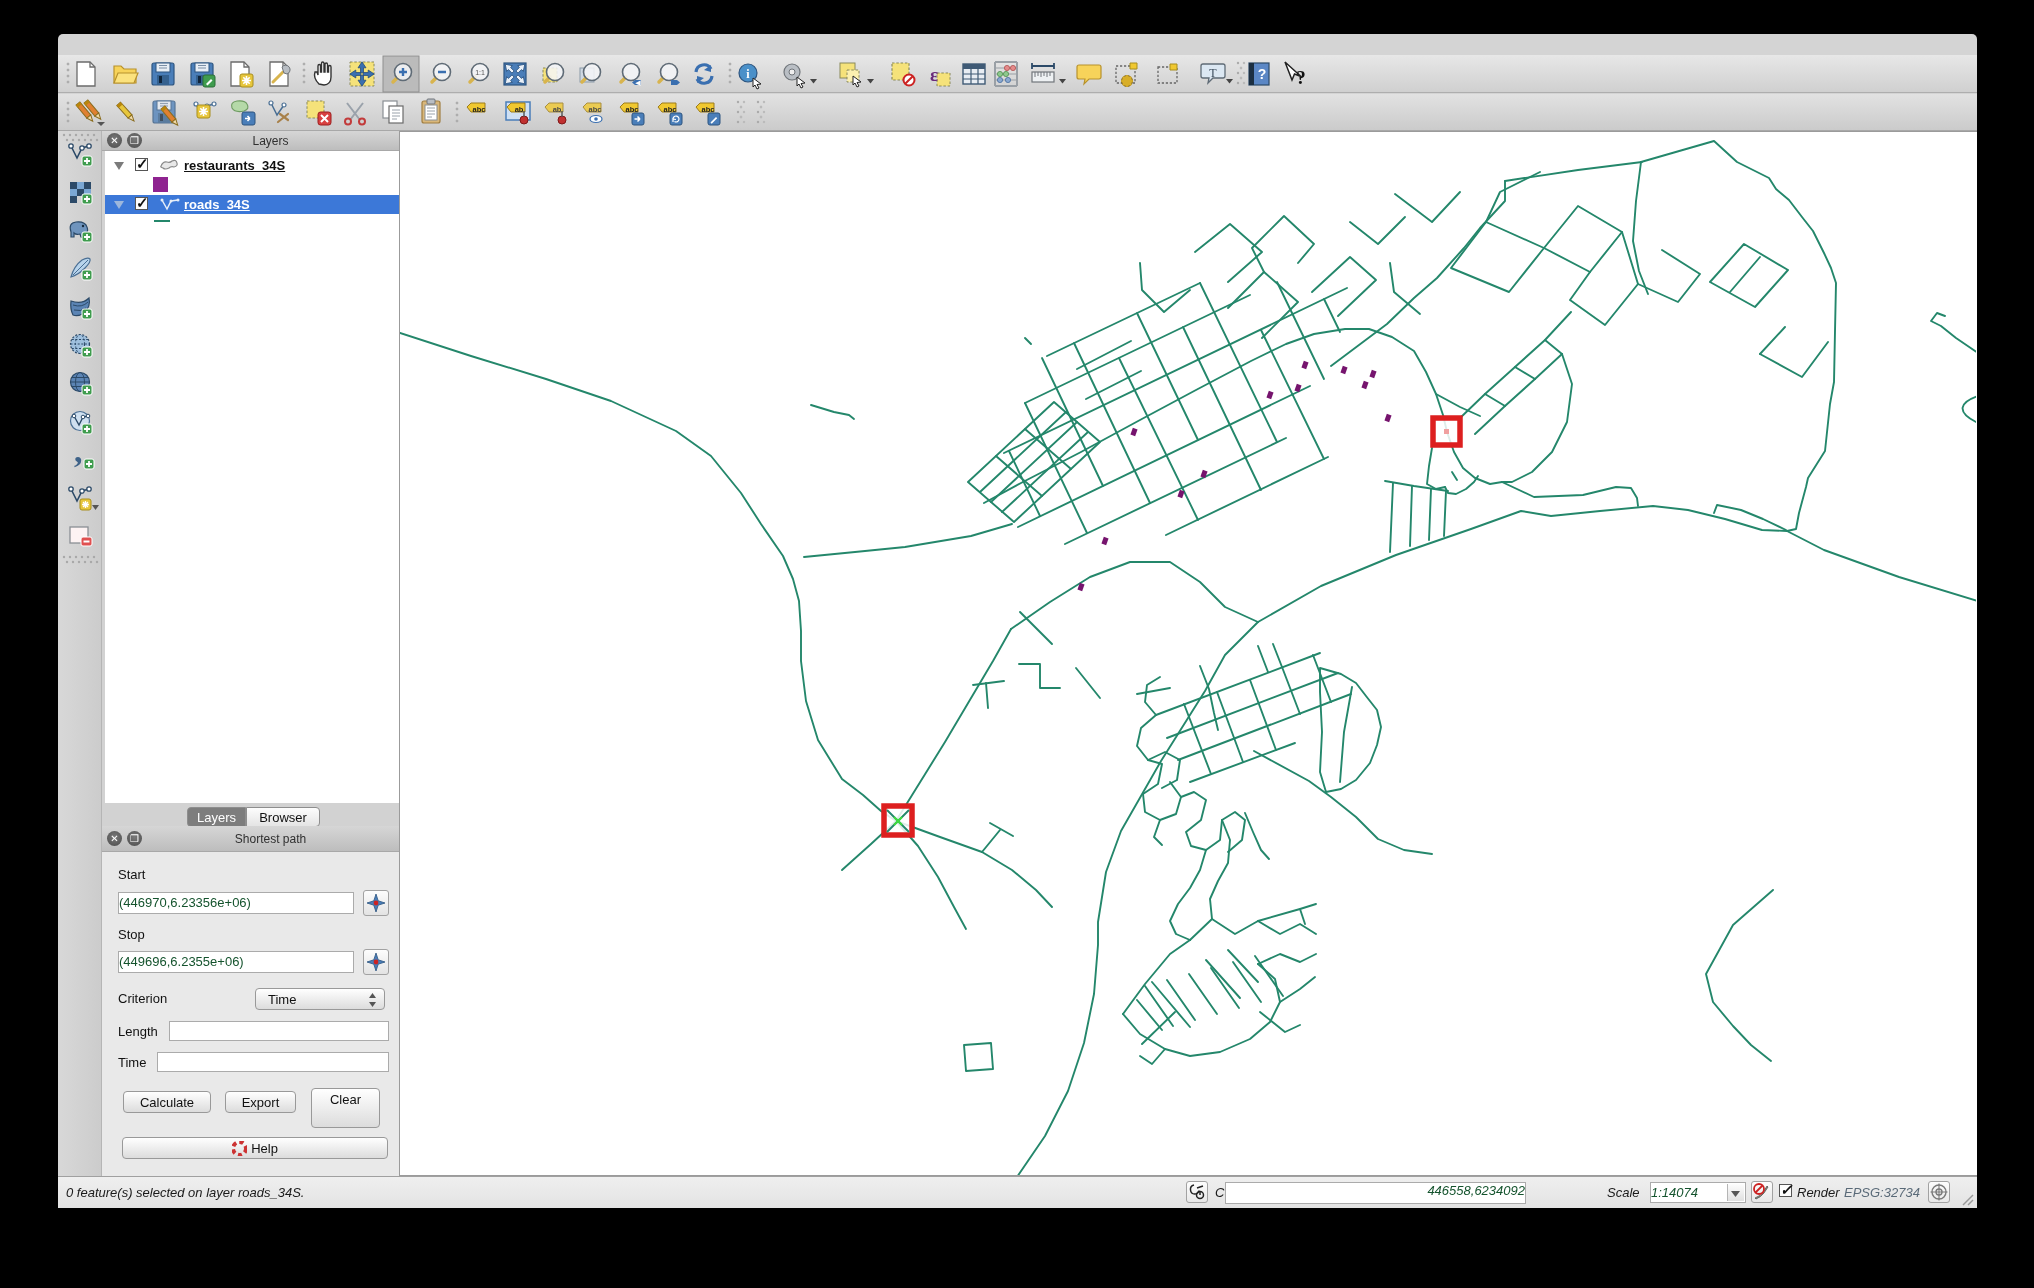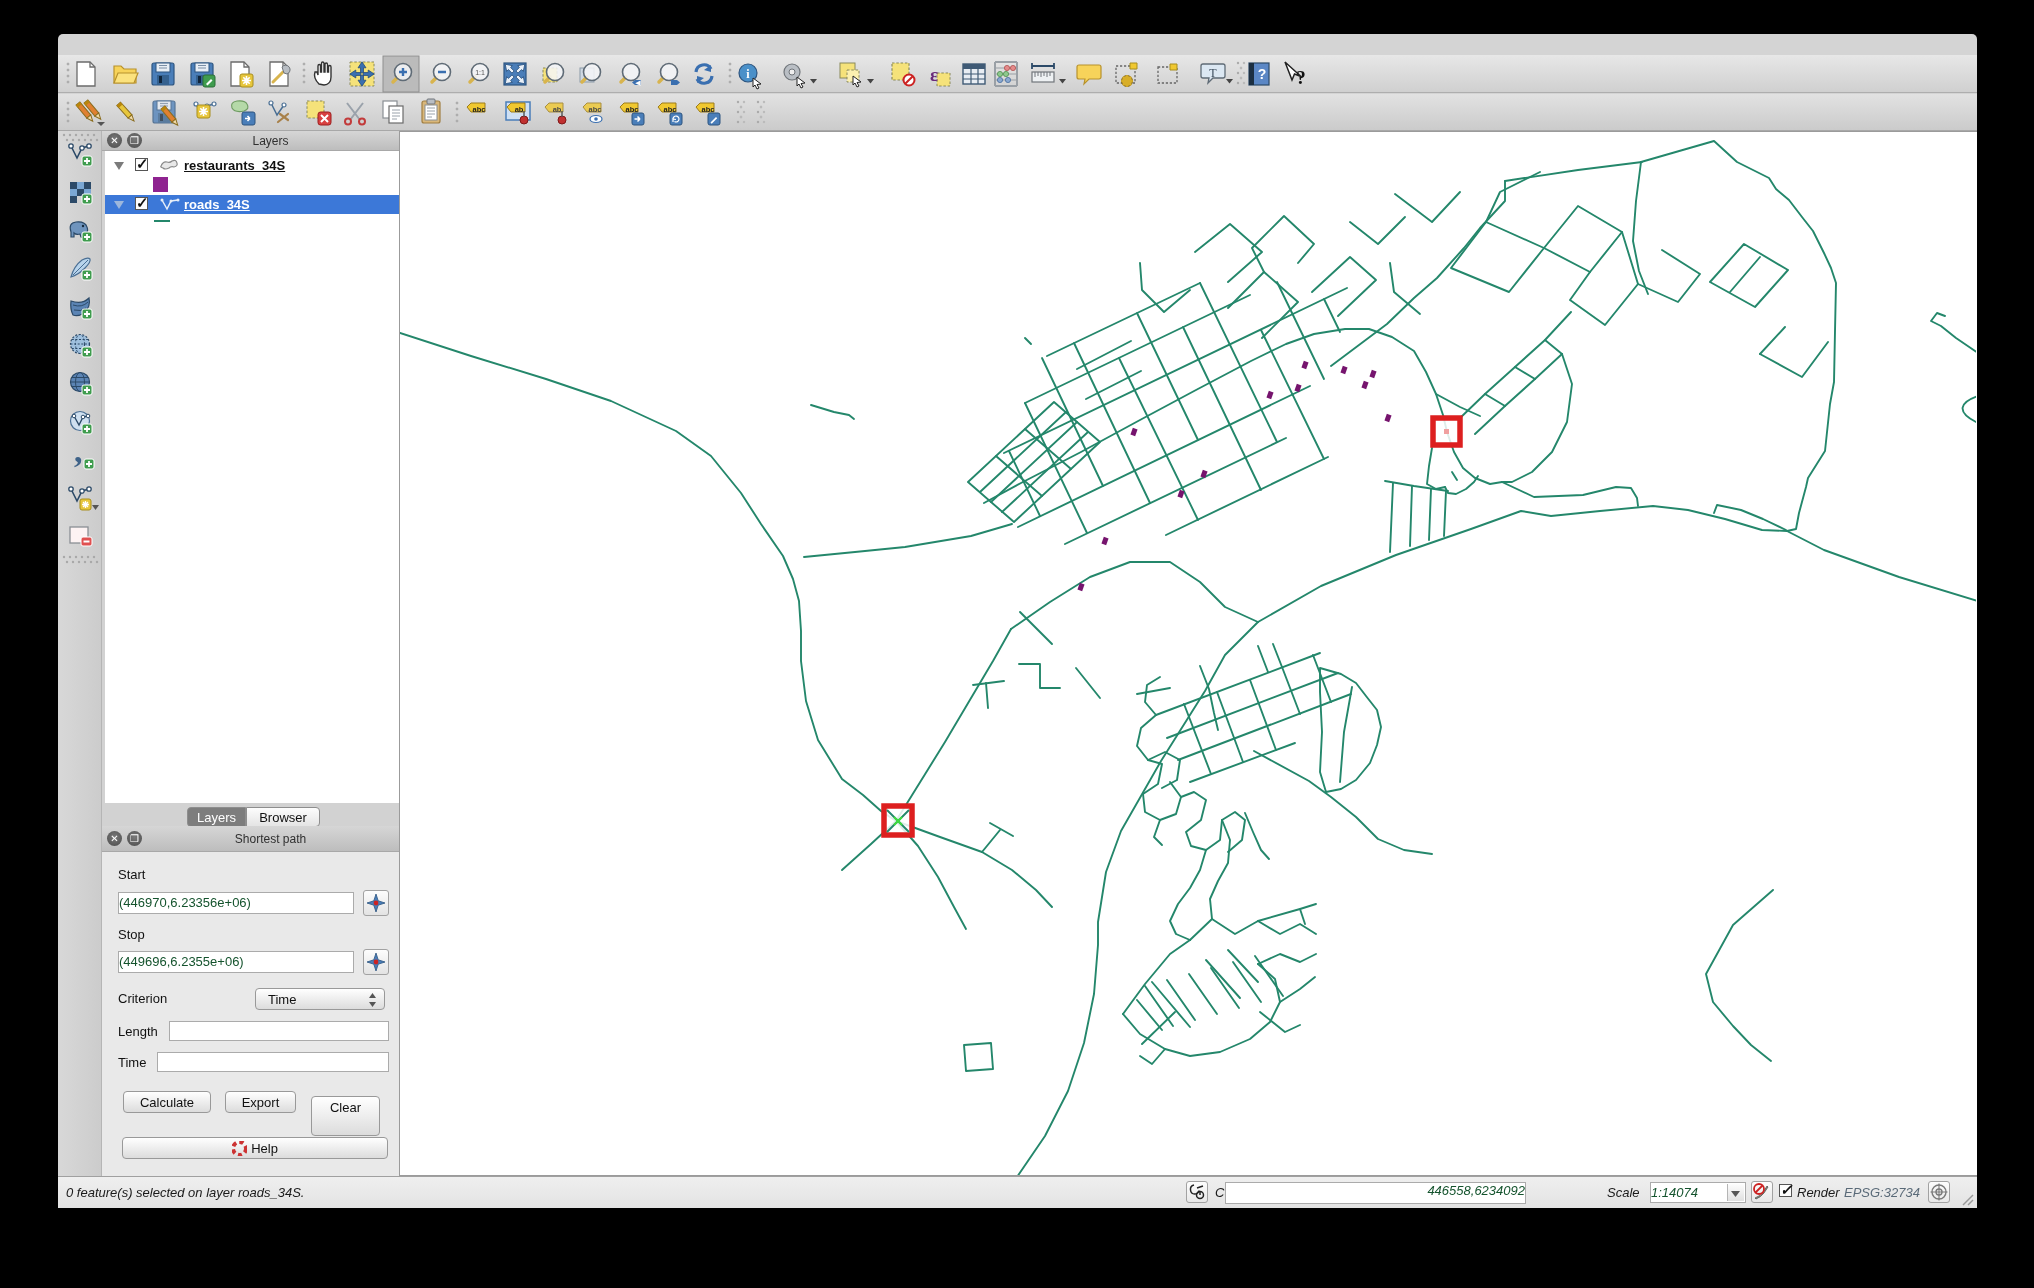--- a/index.html
+++ b/index.html
@@ -605,21 +605,21 @@
       <div class="btn" style="left:153px;top:136px;width:130px;height:22px;line-height:21px;text-align:left;padding-left:12px;">Time<svg width="11" height="16" style="position:absolute;right:6px;top:3px;">
             <path d="M5.5,1 L9,6 L2,6 Z" fill="#555"></path>
             <path d="M5.5,15 L9,10 L2,10 Z" fill="#555"></path>
           </svg></div>
       <div style="position:absolute;left:16px;top:172px;">Length</div>
       <div class="inp" style="left:67px;top:169px;width:220px;height:20px;"></div>
       <div style="position:absolute;left:16px;top:203px;">Time</div>
       <div class="inp" style="left:55px;top:200px;width:232px;height:20px;"></div>
       <div class="btn" style="left:21px;top:239px;width:88px;height:22px;line-height:21px;">Calculate</div>
       <div class="btn" style="left:123px;top:239px;width:71px;height:22px;line-height:21px;">Export</div>
-      <div class="btn" style="left:209px;top:244px;width:69px;height:40px;line-height:21px;">Clear</div>
+      <div class="btn" style="left:209px;top:236px;width:69px;height:40px;line-height:21px;">Clear</div>
       <div class="btn" style="left:20px;top:285px;width:266px;height:22px;line-height:21px;"><svg width="15" height="15" style="position:relative;top:2.5px;margin-right:4px;">
             <circle cx="7.5" cy="7.5" r="6.5" fill="none" stroke="#cc3333" stroke-width="4" stroke-dasharray="4.2,3.2"></circle>
           </svg>Help</div>
     </div>
   </div>
   <div id="canvas">
       <svg id="map" width="1576" height="1043" viewBox="0 0 1576 1043" style="position:absolute;left:0;top:0;">
 <g fill="none" stroke="#24876b" stroke-width="1.9" stroke-linejoin="round" stroke-linecap="round">
 <path d="M0,201 L71,224 L146,247 L211,269 L276,299 L311,324 L341,361 L361,392 L383,424 L393,447 L399,469 L401,499 L401,529 L406,569 L418,608 L442,647 L463,663 L481,679 L496,689"></path>
 <path d="M496,689 L518,714 L538,745 L554,775 L566,797"></path>

